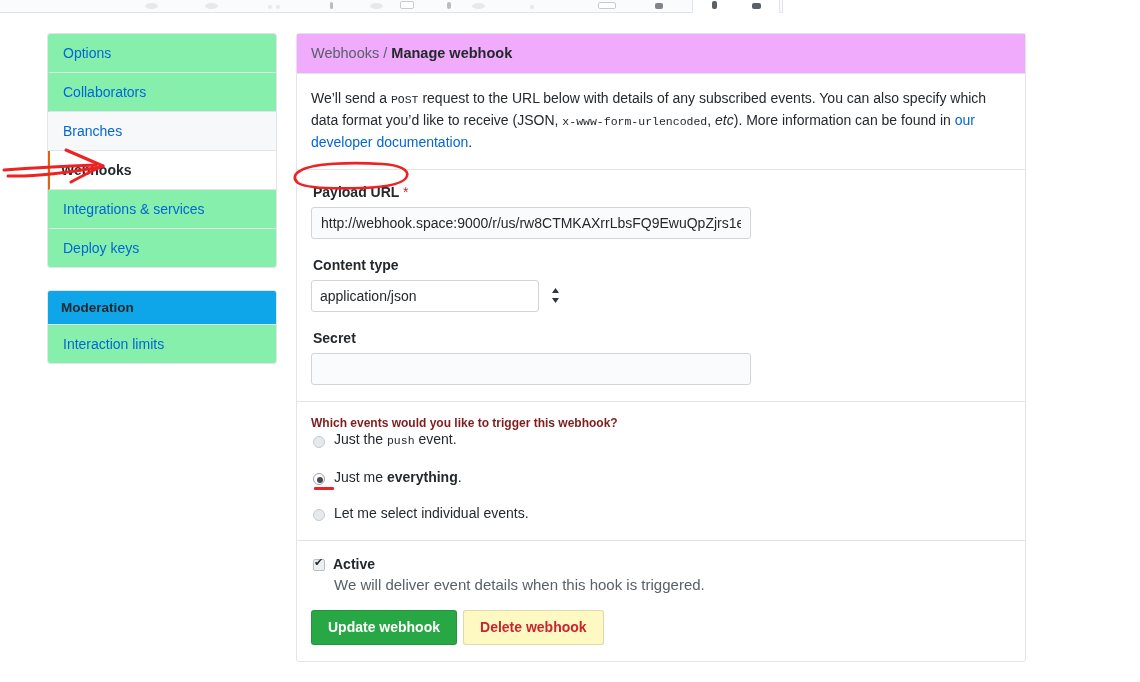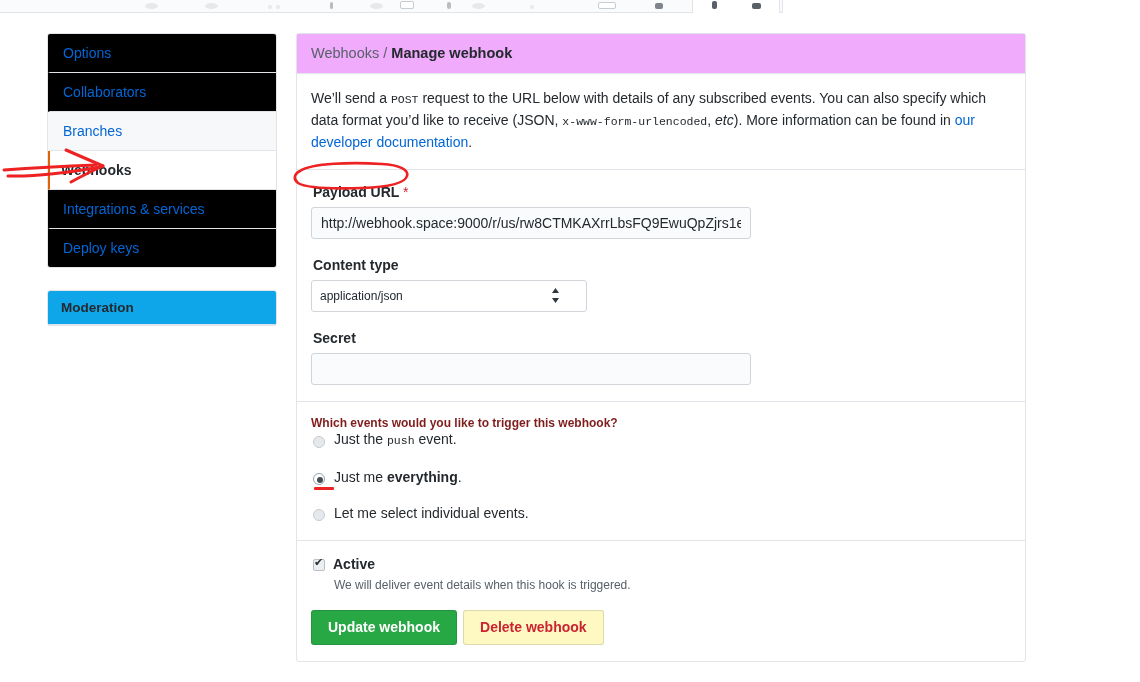--- a/index.html
+++ b/index.html
@@ -45,21 +45,21 @@
     border-bottom: 1px solid #e1e4e8;
   }
   .menu-item {
     display: block;
     padding: 10px 0 10px 13px;
     font-size: 14px;
     color: #0366d6;
     text-decoration: none;
     border-bottom: 1px solid #e1e4e8;
     border-left: 2px solid transparent;
-    background: #000000;
+    background: #86efac;
     line-height: 18px;
     cursor: pointer;
   }
   .menu-item:last-child { border-bottom: none; }
   .menu-item.hovered { background: #f6f8fa; }
   .menu-item.selected {
     color: #24292e; font-weight: bold;
     border-left: 2px solid #e36209;
     padding-left: 11px;
     background: #fff;
@@ -110,23 +110,23 @@
     border: 1px solid #d1d5da;
     border-radius: 3px;
     background: #fafbfc;
     outline: none;
   }
   #payload-url { width: 440px; }
   #secret { width: 440px; }
 
   .sel-wrap { position: relative; width: 260px; height: 32px; }
   select.sel {
-    width: 276px; height: 32px;
+    width: 228px; height: 32px;
     padding: 4px 26px 4px 8px;
-    font-size: 12px;
+    font-size: 14px;
     font-family: "Liberation Sans", sans-serif;
     color: #24292e;
     border: 1px solid #d1d5da;
     border-radius: 3px;
     background: #fff;
     -webkit-appearance: none; -moz-appearance: none; appearance: none;
     outline: none;
   }
   .sel-arrows {
     position: absolute; right: 11px; top: 7px;
@@ -162,21 +162,21 @@
     width: 12px; height: 12px; flex: none;
     border: 1px solid #b9bfc5; border-radius: 2px;
     background: #eceff1;
     margin: 4px 8px 0 2px; position: relative; cursor: pointer;
   }
   .cbox::after {
     content: "✔"; position: absolute; left: 0px; top: -5px;
     font-size: 11px; color: #2b2f33; line-height: 14px;
   }
   .cb-lbl { font-size: 14px; font-weight: bold; color: #24292e; line-height: 19px; }
-  .cb-note { font-size: 12px; color: #586069; margin: 2px 0 0 23px; line-height: 18px; }
+  .cb-note { font-size: 15px; color: #586069; margin: 2px 0 0 23px; line-height: 18px; }
 
   .btnrow { margin-top: 16px; display: flex; gap: 6px; }
   .btn {
     font-family: "Liberation Sans", sans-serif;
     font-size: 14px; font-weight: bold;
     padding: 7px 16px 8px 16px;
     border-radius: 3px;
     cursor: pointer;
     line-height: 18px;
   }
@@ -224,20 +224,21 @@
     <a class="menu-item">Options</a>
     <a class="menu-item">Collaborators</a>
     <a class="menu-item hovered">Branches</a>
     <a class="menu-item selected">Webhooks</a>
     <a class="menu-item">Integrations &amp; services</a>
     <a class="menu-item">Deploy keys</a>
   </div>
 
   <div class="menu">
     <div class="menu-head">Moderation</div>
+    <a class="menu-item">Interaction limits</a>
   </div>
 
 </div>
 
 <div id="panel">
 
   <div class="panel-head">
     <span>Webhooks</span>
     <span class="crumb-sep">/</span>
     <span class="crumb-strong">Manage webhook</span>

